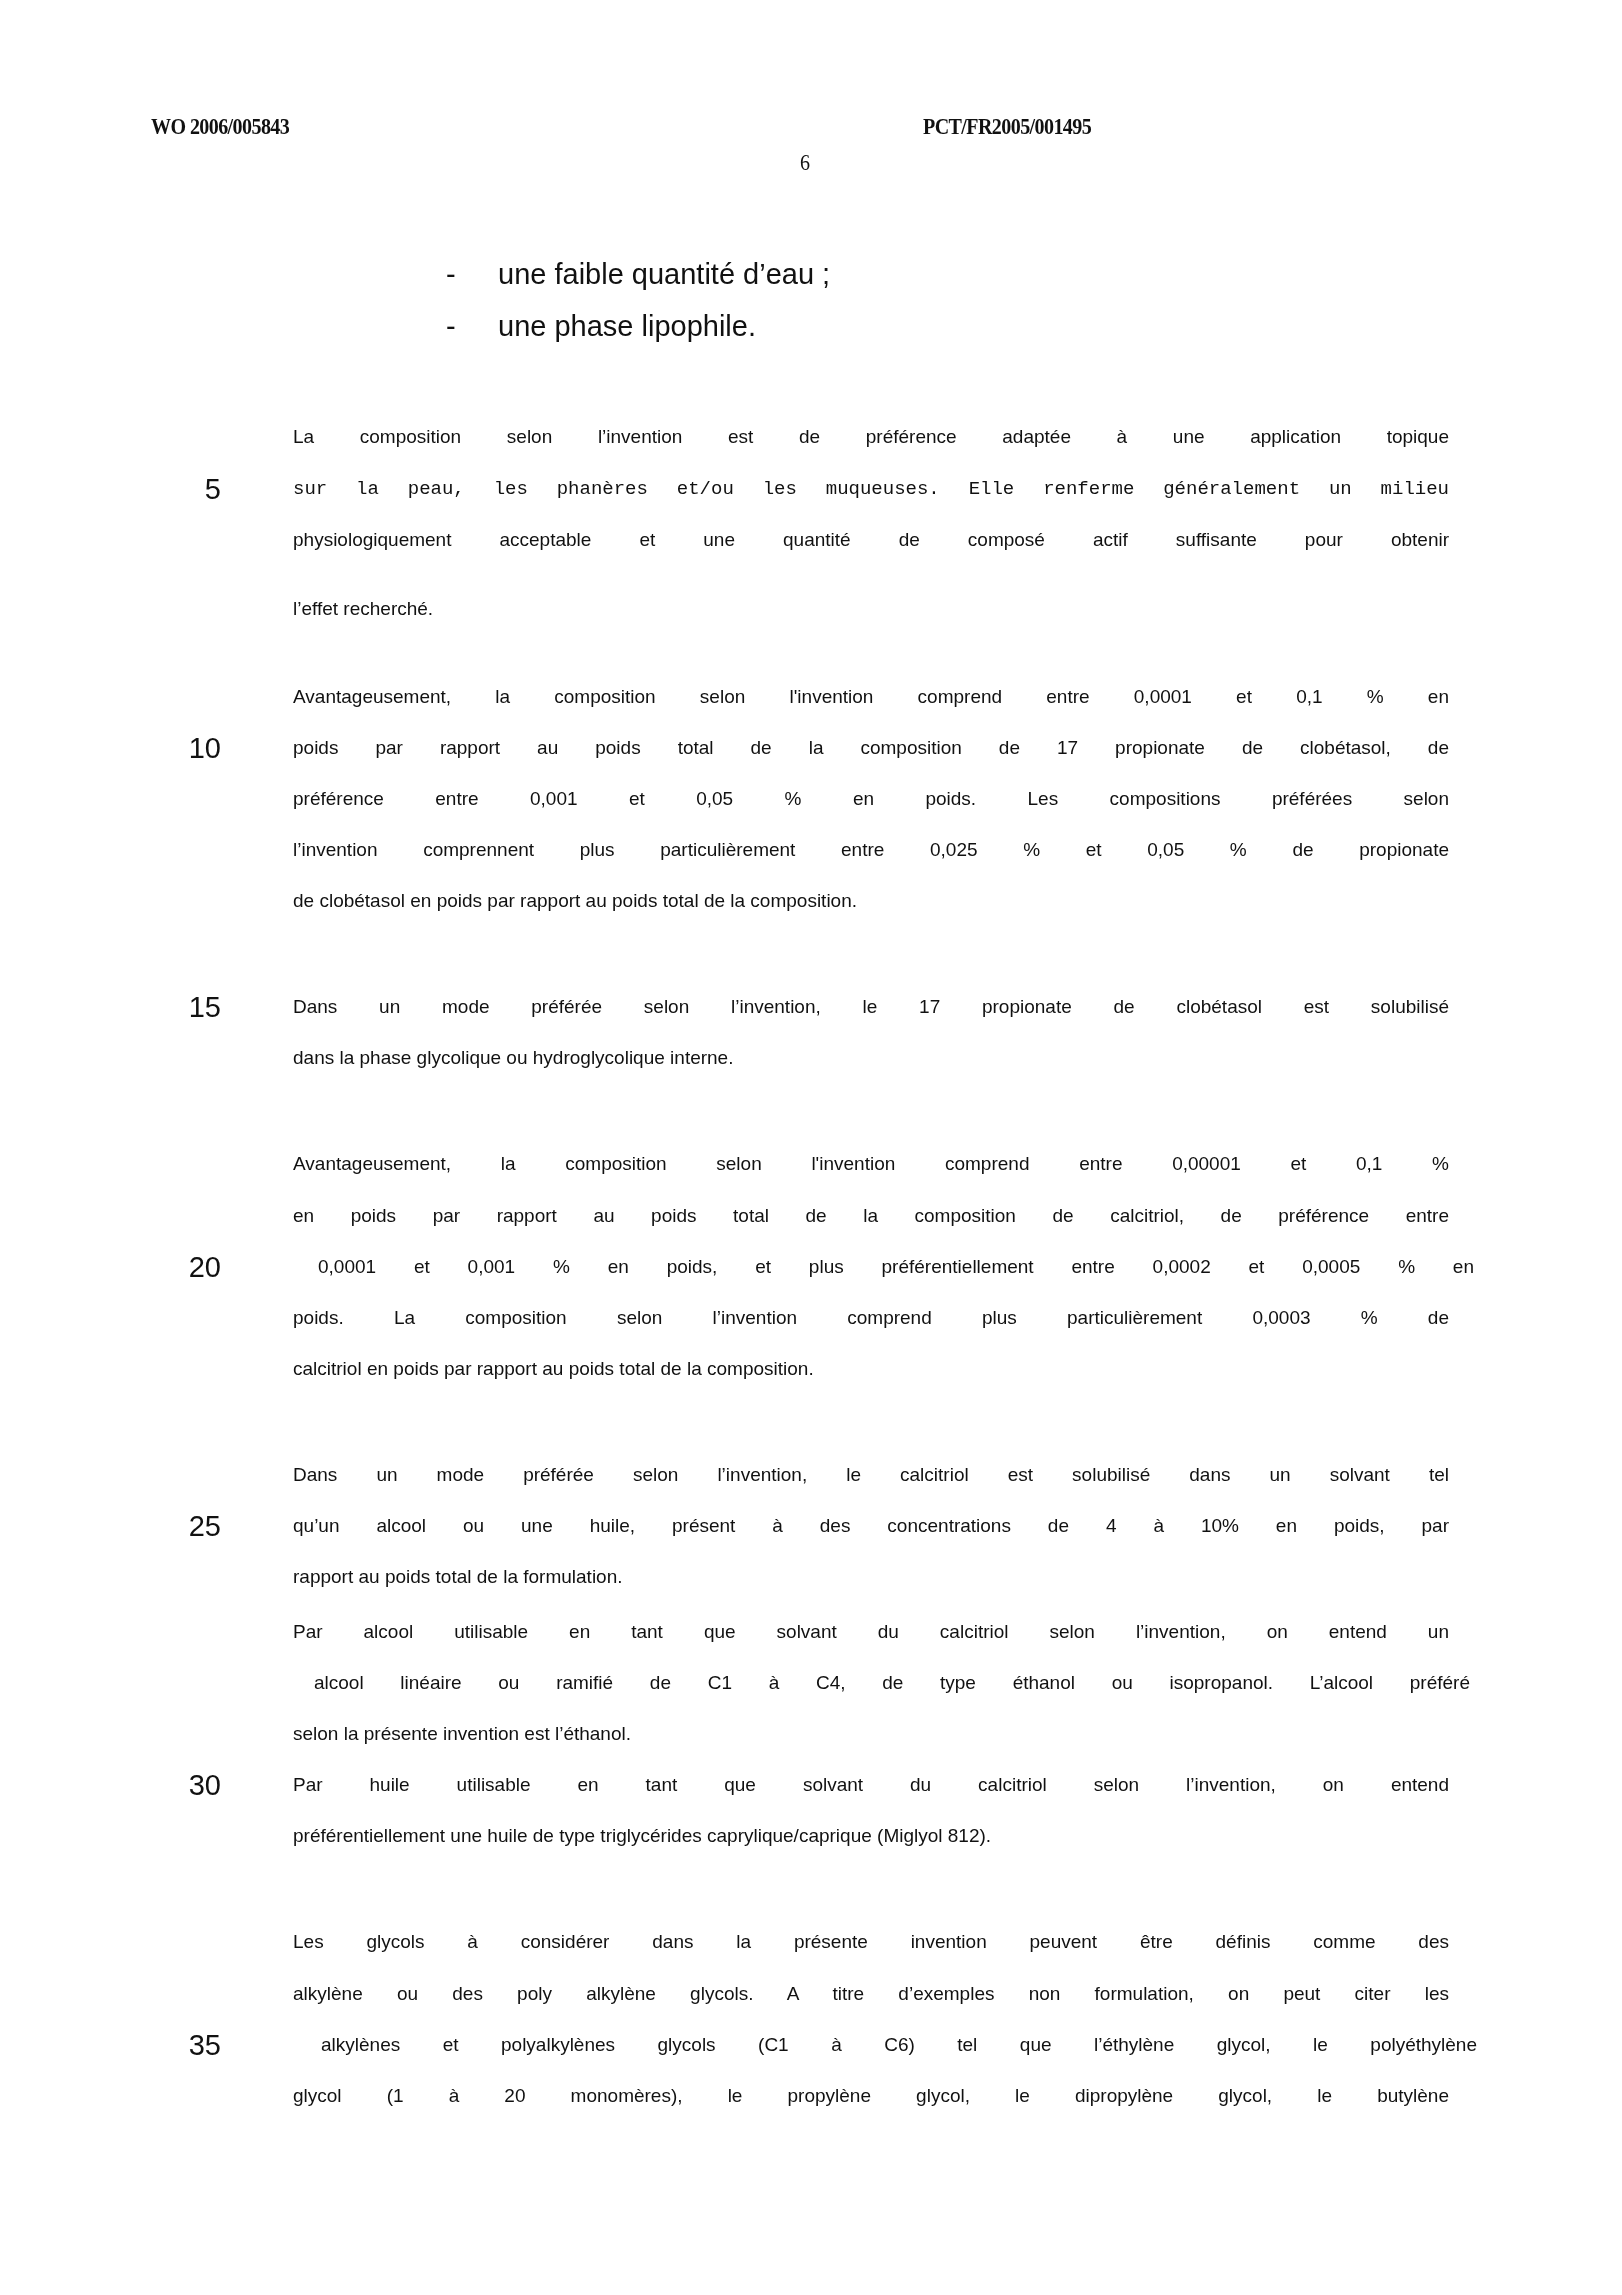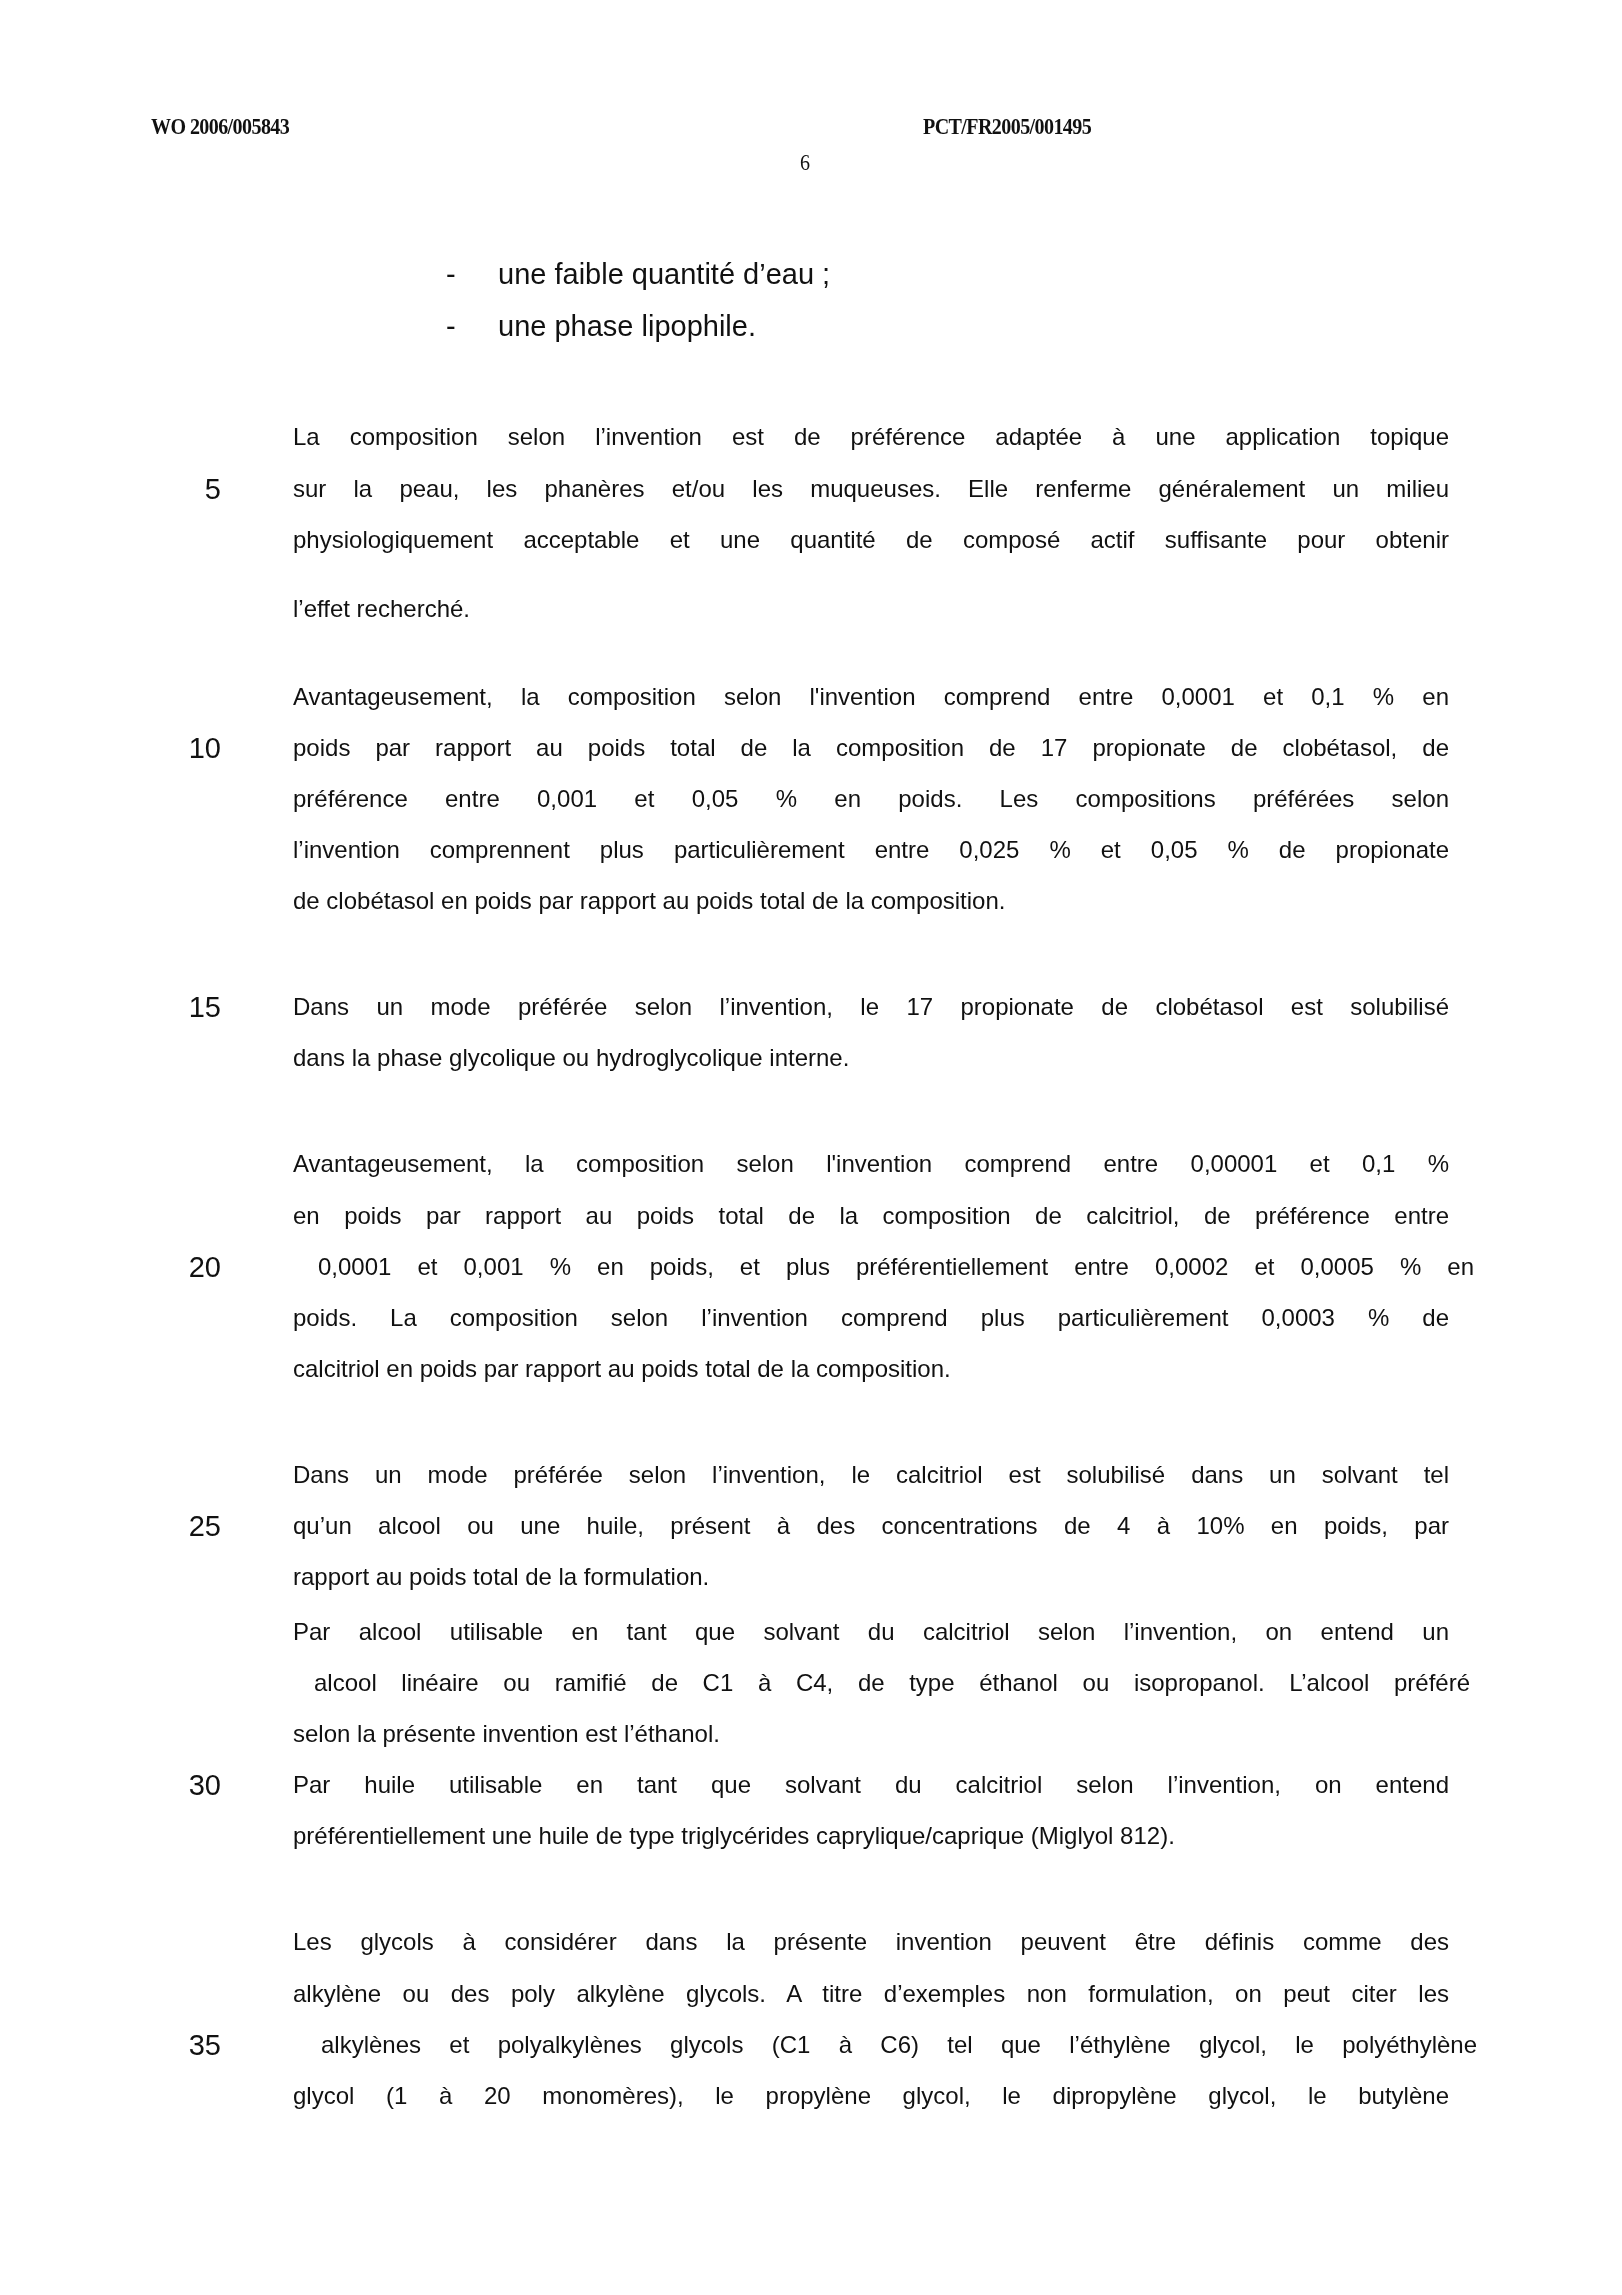--- a/index.html
+++ b/index.html
@@ -28,21 +28,21 @@
     .page-number {
       left: 800px; top: 149px;
       font-weight: normal;
       font-size: 23.6px;
     }
     .line {
       position: absolute;
       left: 293px;
       width: 1156px;
       font-family: "Liberation Sans", sans-serif;
-      font-size: 24px;
+      font-size: 19px;
       line-height: 34px;
       white-space: nowrap;
       transform-origin: left top;
     }
     .line.justify {
       text-align: justify;
       text-align-last: justify;
       white-space: normal;
     }
     .bullet-dash {
@@ -85,21 +85,21 @@
 <div class="line-number" style="top:472px">5</div>
 <div class="line-number" style="top:731px">10</div>
 <div class="line-number" style="top:990px">15</div>
 <div class="line-number" style="top:1250px">20</div>
 <div class="line-number" style="top:1509px">25</div>
 <div class="line-number" style="top:1768px">30</div>
 <div class="line-number" style="top:2028px">35</div>
 
 <div>
   <div class="line justify" style="top: 420px; white-space: normal;">La composition selon l’invention est de préférence adaptée à une application topique</div>
-  <div class="line justify" style="top: 472px; white-space: normal;">sur la peau, les phanères et/ou les muqueuses. Elle renferme généralement un milieu</div>
+  <div class="line justify" style="top: 472px; white-space: normal; font-family: Liberation Mono, monospace;">sur la peau, les phanères et/ou les muqueuses. Elle renferme généralement un milieu</div>
   <div class="line justify" style="top: 523px; white-space: normal;">physiologiquement acceptable et une quantité de composé actif suffisante pour obtenir</div>
   <div class="line" style="top:592px">l’effet recherché.</div>
 </div>
 
 <div>
   <div class="line justify" style="top: 680px; white-space: normal;">Avantageusement, la composition selon l'invention comprend entre 0,0001 et 0,1 % en</div>
   <div class="line justify" style="top: 731px; white-space: normal;">poids par rapport au poids total de la composition de 17 propionate de clobétasol, de</div>
   <div class="line justify" style="top: 782px; white-space: normal;">préférence entre 0,001 et 0,05 % en poids. Les compositions préférées selon</div>
   <div class="line justify" style="top: 833px; white-space: normal;">l’invention comprennent plus particulièrement entre 0,025 % et 0,05 % de propionate</div>
   <div class="line" style="top:884px">de clobétasol en poids par rapport au poids total de la composition.</div>

